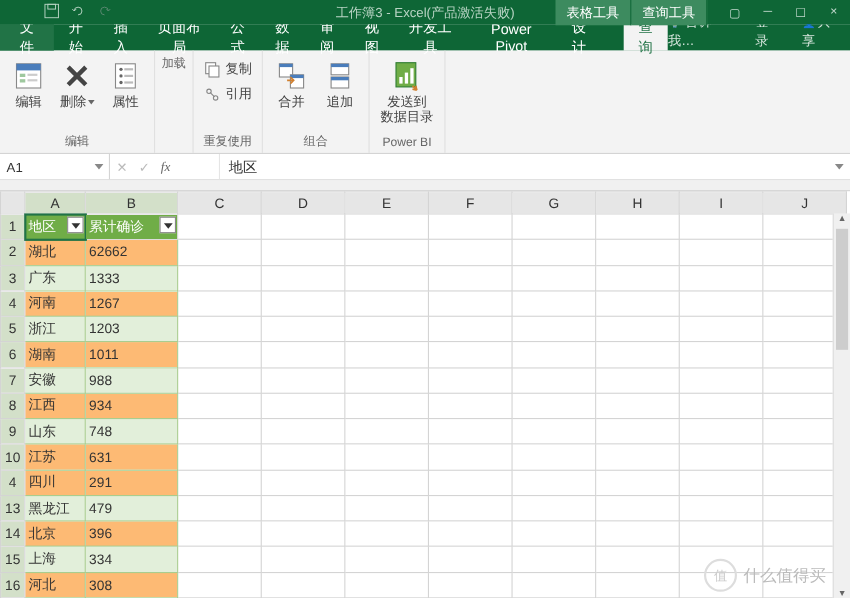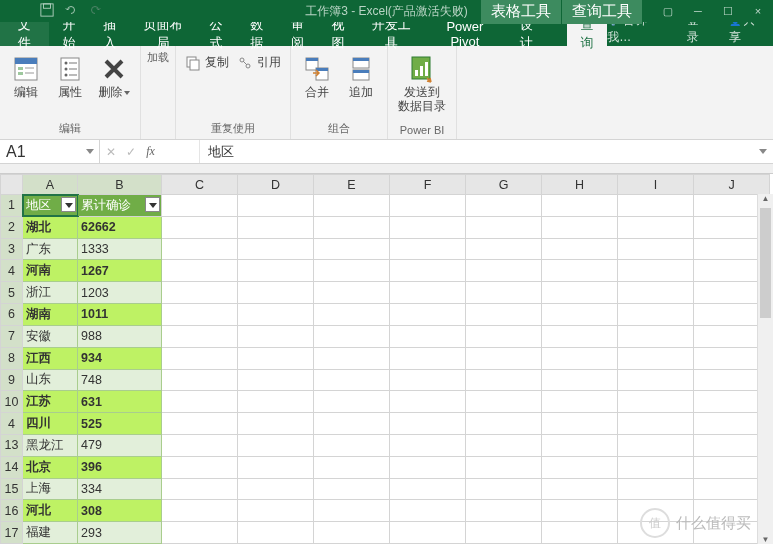--- a/index.html
+++ b/index.html
@@ -3,21 +3,21 @@
   <meta charset="utf-8">
   <style>
     * { box-sizing: border-box; margin: 0; padding: 0; font-family: "Microsoft YaHei", "Segoe UI", sans-serif; }
     body { width: 773px; height: 544px; overflow: hidden; background: #fff; font-size: 12px; color: #333; }
     
     
     .titlebar { height: 22px; background: #0e6636; display: flex; align-items: center; color: #b8d4c4; position: relative; padding-left: 32px; }
     .titlebar-left { width: 170px; display: flex; align-items: center; padding-left: 8px; gap: 10px; }
     .titlebar-title { position: absolute; left: 50%; transform: translateX(-50%); font-size: 12px; }
     .titlebar-tools { position: absolute; right: 130px; display: flex; gap: 0; }
-    .tool-tab { background: #3d8b5f; color: #fff; padding: 3px 10px; font-size: 15px; border-right: 1px solid #0e6636; }
+    .tool-tab { background: #3d8b5f; color: #fff; padding: 3px 10px; font-size: 12px; border-right: 1px solid #0e6636; }
     .titlebar-ctrls { position: absolute; right: 0; display: flex; align-items: center; gap: 0; }
     .titlebar-ctrls span { width: 30px; text-align: center; color: #c0d8cc; font-size: 11px; cursor: pointer; padding: 4px 0; }
     .qat-icon { width: 14px; height: 14px; display: inline-block; }
     
     
     .tabs { height: 24px; background: #0e6636; display: flex; align-items: stretch; color: #fff; }
     .tab { padding: 0 8px; display: flex; align-items: center; font-size: 13px; cursor: pointer; text-align: center; }
     .tab.active { background: #f3f3f3; color: #217346; margin-left: 20px; }
     .tab.file { background: #217346; color: #fff; padding: 0 12px; }
     .tabs-right { margin-left: auto; display: flex; align-items: flex-end; gap: 20px; padding-right: 8px; color: #d5e5dc; font-size: 12px; }
@@ -27,26 +27,26 @@
     
     .ribbon { height: 94px; background: #f3f3f3; border-bottom: 1px solid #d4d4d4; display: flex; }
     .rgroup { border-right: 1px solid #e0e0e0; padding: 2px 6px 0 6px; display: flex; flex-direction: column; align-items: center; }
     .rgroup-body { flex: 1; display: flex; align-items: flex-start; gap: 4px; padding-top: 4px; }
     .rgroup-label { font-size: 11px; color: #666; padding: 2px 0 3px 0; text-align: center; width: 100%; }
     .big-btn { display: flex; flex-direction: column; align-items: center; justify-content: flex-start; width: 40px; cursor: pointer; padding: 2px 0; }
     .big-btn .icon { width: 30px; height: 30px; display: flex; align-items: center; justify-content: center; margin-bottom: 2px; }
     .big-btn .lbl { font-size: 12px; color: #444; text-align: center; line-height: 1.15; }
     .small-btn { display: flex; align-items: center; gap: 4px; font-size: 12px; color: #444; cursor: pointer; padding: 2px 3px; }
     .small-btn .icon { width: 16px; height: 16px; }
-    .vcol { display: flex; flex-direction: row; gap: 2px; }
+    .vcol { display: flex; flex-direction: column; gap: 2px; }
     .drop::after { content: ""; display: inline-block; width: 0; height: 0; border-left: 3px solid transparent; border-right: 3px solid transparent; border-top: 4px solid #666; margin-left: 1px; vertical-align: middle; }
     
     
     .fbar-row { height: 24px; display: flex; align-items: stretch; border-bottom: 1px solid #d4d4d4; background: #fff; }
-    .name-box { width: 100px; border-right: 1px solid #d4d4d4; display: flex; align-items: center; padding: 0 6px; font-size: 16px; position: relative; }
+    .name-box { width: 100px; border-right: 1px solid #d4d4d4; display: flex; align-items: center; padding: 0 6px; font-size: 12px; position: relative; }
     .name-box::after { content: ""; position: absolute; right: 5px; width: 0; height: 0; border-left: 4px solid transparent; border-right: 4px solid transparent; border-top: 5px solid #888; }
     .fbar-btns { display: flex; align-items: center; padding: 0 6px; gap: 10px; color: #bbb; border-right: 1px solid #e5e5e5; width: 100px; }
     .fbar-btns span { cursor: pointer; font-size: 12px; }
     .fbar-btns .fx { font-style: italic; color: #666; font-family: serif; }
     .formula-input { flex: 1; display: flex; align-items: center; padding: 0 8px; font-size: 13px; position: relative; }
     .formula-input::after { content: ""; position: absolute; right: 6px; width: 0; height: 0; border-left: 4px solid transparent; border-right: 4px solid transparent; border-top: 5px solid #888; }
     .gap-bar { height: 10px; background: #f0f0f0; border-bottom: 1px solid #ccc; }
     
     
     .grid-wrap { display: flex; height: calc(544px - 22px - 24px - 94px - 24px - 10px); position: relative; background: #fff; }
@@ -59,21 +59,21 @@
     .col-e { width: 76px; }
     .sel-hdr { background: #d3e0c9 !important; }
     .sel-corner { background: #e6e6e6; border-bottom: 2px solid #217346; border-right: 2px solid #217346; }
     .active-cell { outline: 2px solid #217346; outline-offset: -1px; }
     
     
     .thdr { background: #70ad47; color: #fff; position: relative; }
     .thdr .farrow { position: absolute; right: 1px; top: 2px; width: 15px; height: 15px; background: #fff; border: 1px solid #888; }
     .thdr .farrow::after { content: ""; position: absolute; left: 3px; top: 5px; width: 0; height: 0; border-left: 4px solid transparent; border-right: 4px solid transparent; border-top: 5px solid #333; }
     .band0 td.dc { background: #e2efda; margin-top: 44px; }
-    .band1 td.dc { background: #bef264; font-weight: bold; }
+    .band1 td.dc { background: #fdba74; }
     .dc { border-right-color: #a9cd8e !important; border-bottom-color: #a9cd8e !important; }
     
     .vscroll { position: absolute; right: 0; top: 20px; bottom: 0; width: 16px; background: #f0f0f0; border-left: 1px solid #ddd; }
     .vscroll-thumb { position: absolute; left: 2px; right: 2px; top: 14px; height: 110px; background: #cdcdcd; }
     .vscroll::before { content: "▲"; position: absolute; top: 0; left: 0; right: 0; text-align: center; font-size: 8px; color: #666; }
     .vscroll::after { content: "▼"; position: absolute; bottom: 0; left: 0; right: 0; text-align: center; font-size: 8px; color: #666; }
     
     .watermark { position: absolute; right: 22px; bottom: 6px; display: flex; align-items: center; gap: 6px; color: #bbb; font-size: 15px; pointer-events: none; }
     .watermark .circ { width: 30px; height: 30px; border-radius: 50%; border: 2px solid #ddd; display: flex; align-items: center; justify-content: center; font-size: 12px; color: #ccc; }
   </style>
@@ -147,38 +147,38 @@
               <rect x="13" y="12" width="9" height="2" fill="#ccc"></rect>
               <rect x="6" y="17" width="5" height="3" fill="#9ec89e"></rect>
               <rect x="13" y="17" width="9" height="2" fill="#ccc"></rect>
             </svg>
           </div>
         <div class="lbl">编辑</div>
       </div>
       <div class="big-btn">
         <div class="icon">
             <svg width="28" height="28" viewBox="0 0 28 28">
+              <path d="M6 6 L22 22 M22 6 L6 22" stroke="#444" stroke-width="4"></path>
+            </svg>
+          </div>
+        <div class="lbl drop">删除</div>
+      </div>
+      <div class="big-btn">
+        <div class="icon">
+            <svg width="28" height="28" viewBox="0 0 28 28">
               <rect x="5" y="3" width="18" height="22" fill="#fff" stroke="#888"></rect>
               <circle cx="10" cy="8" r="1.5" fill="#666"></circle>
               <rect x="13" y="7" width="8" height="2" fill="#bbb"></rect>
               <circle cx="10" cy="14" r="1.5" fill="#666"></circle>
               <rect x="13" y="13" width="8" height="2" fill="#bbb"></rect>
               <circle cx="10" cy="20" r="1.5" fill="#666"></circle>
               <rect x="13" y="19" width="8" height="2" fill="#bbb"></rect>
             </svg>
           </div>
         <div class="lbl">属性</div>
-      </div>
-      <div class="big-btn">
-        <div class="icon">
-            <svg width="28" height="28" viewBox="0 0 28 28">
-              <path d="M6 6 L22 22 M22 6 L6 22" stroke="#444" stroke-width="4"></path>
-            </svg>
-          </div>
-        <div class="lbl drop">删除</div>
       </div>
     </div>
     <div class="rgroup-label">编辑</div>
   </div>
 
   <div class="rgroup">
     <div class="rgroup-label">加载</div>
   </div>
 
   <div class="rgroup">
@@ -408,21 +408,21 @@
           <td></td>
           <td></td>
           <td></td>
           <td></td>
           <td></td>
           <td></td>
         </tr>
         <tr class="band1">
           <td class="rowhdr sel-hdr">4</td>
           <td class="dc">四川</td>
-          <td class="dc">525</td>
+          <td class="dc">291</td>
           <td></td>
           <td></td>
           <td></td>
           <td></td>
           <td></td>
           <td></td>
           <td></td>
           <td></td>
         </tr>
         <tr class="band0">
@@ -461,33 +461,20 @@
           <td></td>
           <td></td>
           <td></td>
           <td></td>
           <td></td>
         </tr>
         <tr class="band1">
           <td class="rowhdr sel-hdr">16</td>
           <td class="dc">河北</td>
           <td class="dc">308</td>
-          <td></td>
-          <td></td>
-          <td></td>
-          <td></td>
-          <td></td>
-          <td></td>
-          <td></td>
-          <td></td>
-        </tr>
-        <tr class="band0">
-          <td class="rowhdr sel-hdr">17</td>
-          <td class="dc">福建</td>
-          <td class="dc">293</td>
           <td></td>
           <td></td>
           <td></td>
           <td></td>
           <td></td>
           <td></td>
           <td></td>
           <td></td>
         </tr>
       </tbody>

